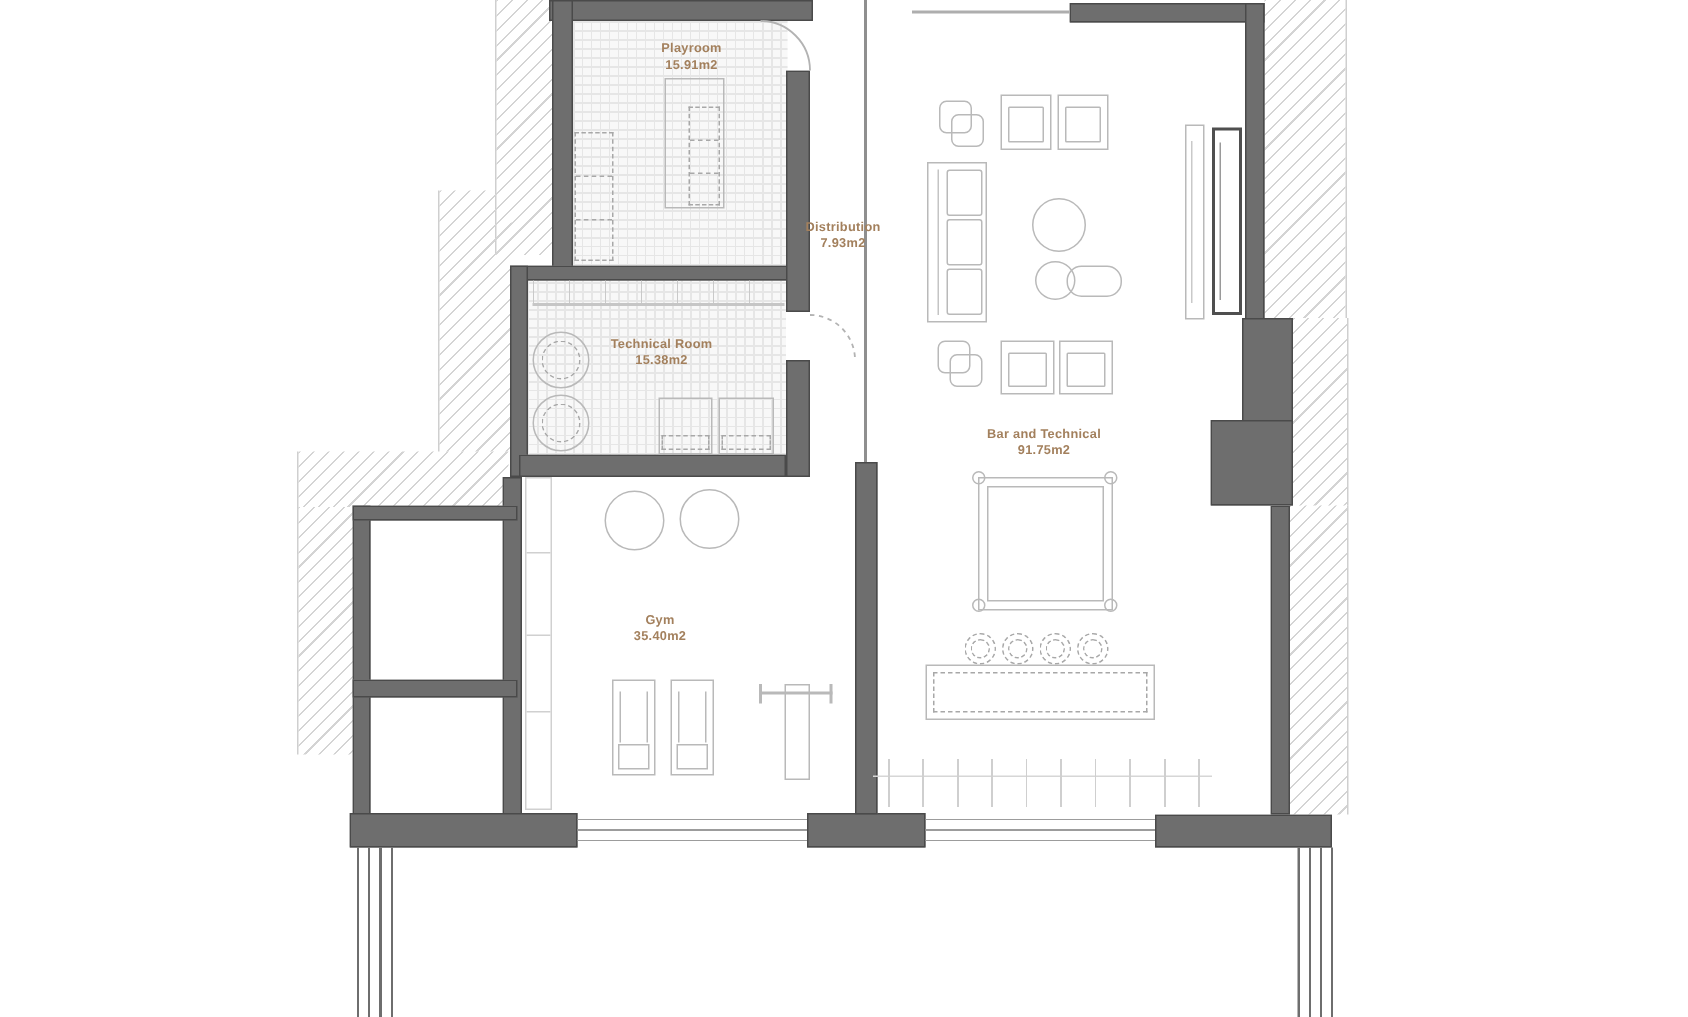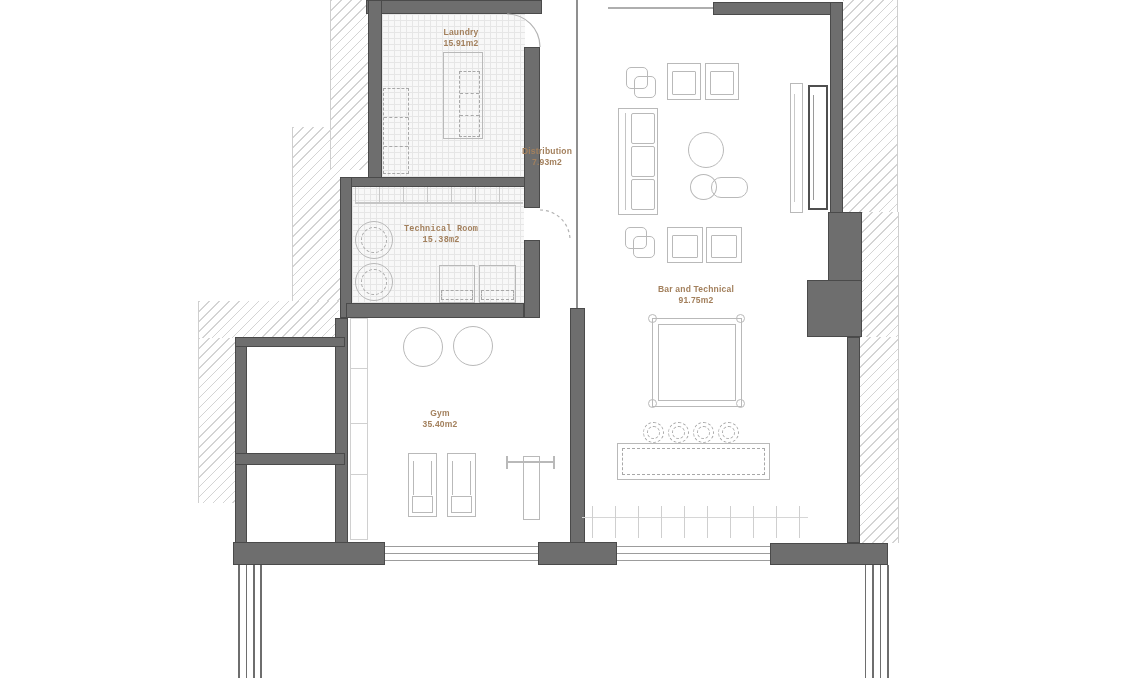--- a/index.html
+++ b/index.html
@@ -180,28 +180,28 @@
     <div class="inref fur-d circle" style="left:3px;top:3px;right:3px;bottom:3px;"></div>
   </div>
   <div class="fur-d circle" style="left:718px;top:422px;width:21px;height:21px;">
     <div class="inref fur-d circle" style="left:3px;top:3px;right:3px;bottom:3px;"></div>
   </div>
   <div class="fur" style="left:617px;top:443px;width:153px;height:37px;">
     <div class="inref fur-d" style="left:4px;top:4px;right:4px;bottom:4px;"></div>
   </div>
 
   <div class="room-label" style="left:461px;top:38px;">
-    <span>Laundry</span>
+    <span>Playroom</span>
     <span>15.91m2</span>
   </div>
-  <div class="room-label" style="left:547px;top:157px;">
+  <div class="room-label" style="left:562px;top:157px;">
     <span>Distribution</span>
     <span>7.93m2</span>
   </div>
-  <div class="room-label" style="left:441px;top:235px;font-family:Liberation Mono, monospace;">
+  <div class="room-label" style="left:441px;top:235px;">
     <span>Technical Room</span>
     <span>15.38m2</span>
   </div>
   <div class="room-label" style="left:440px;top:419px;">
     <span>Gym</span>
     <span>35.40m2</span>
   </div>
   <div class="room-label" style="left:696px;top:295px;">
     <span>Bar and Technical</span>
     <span>91.75m2</span>

